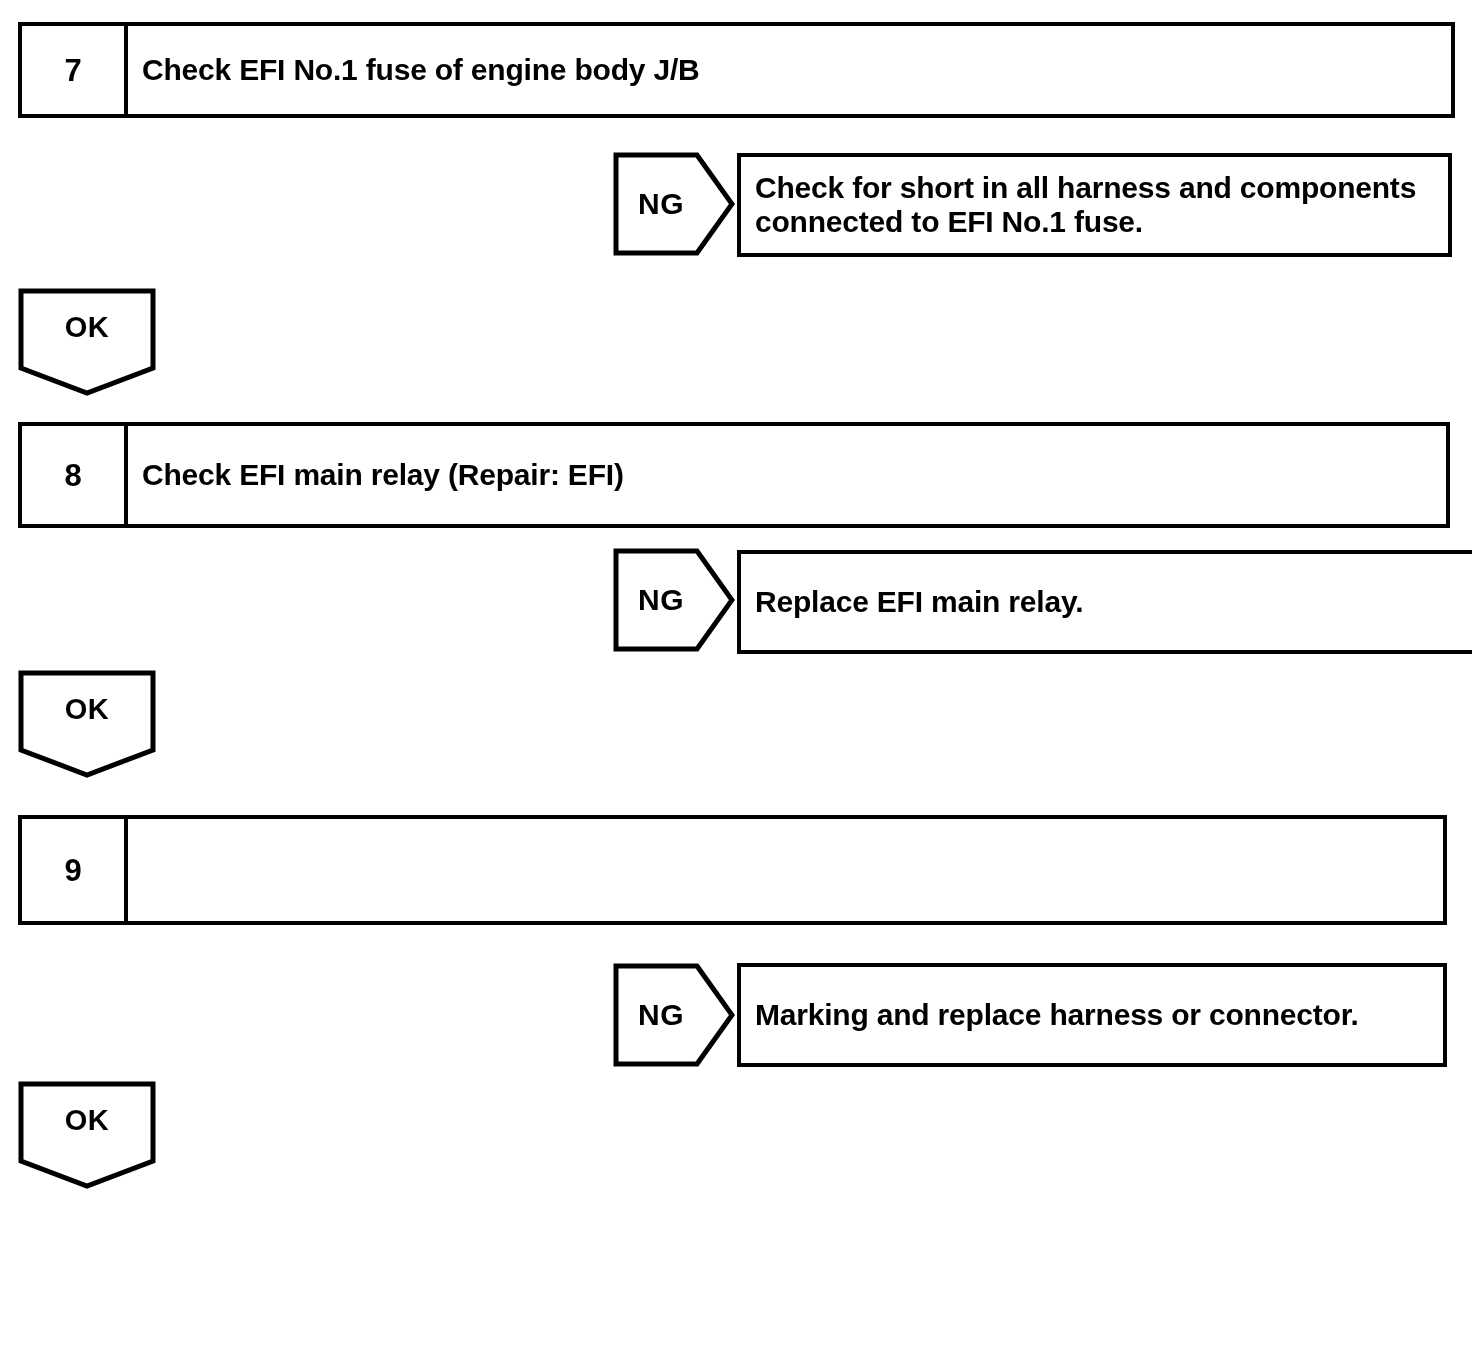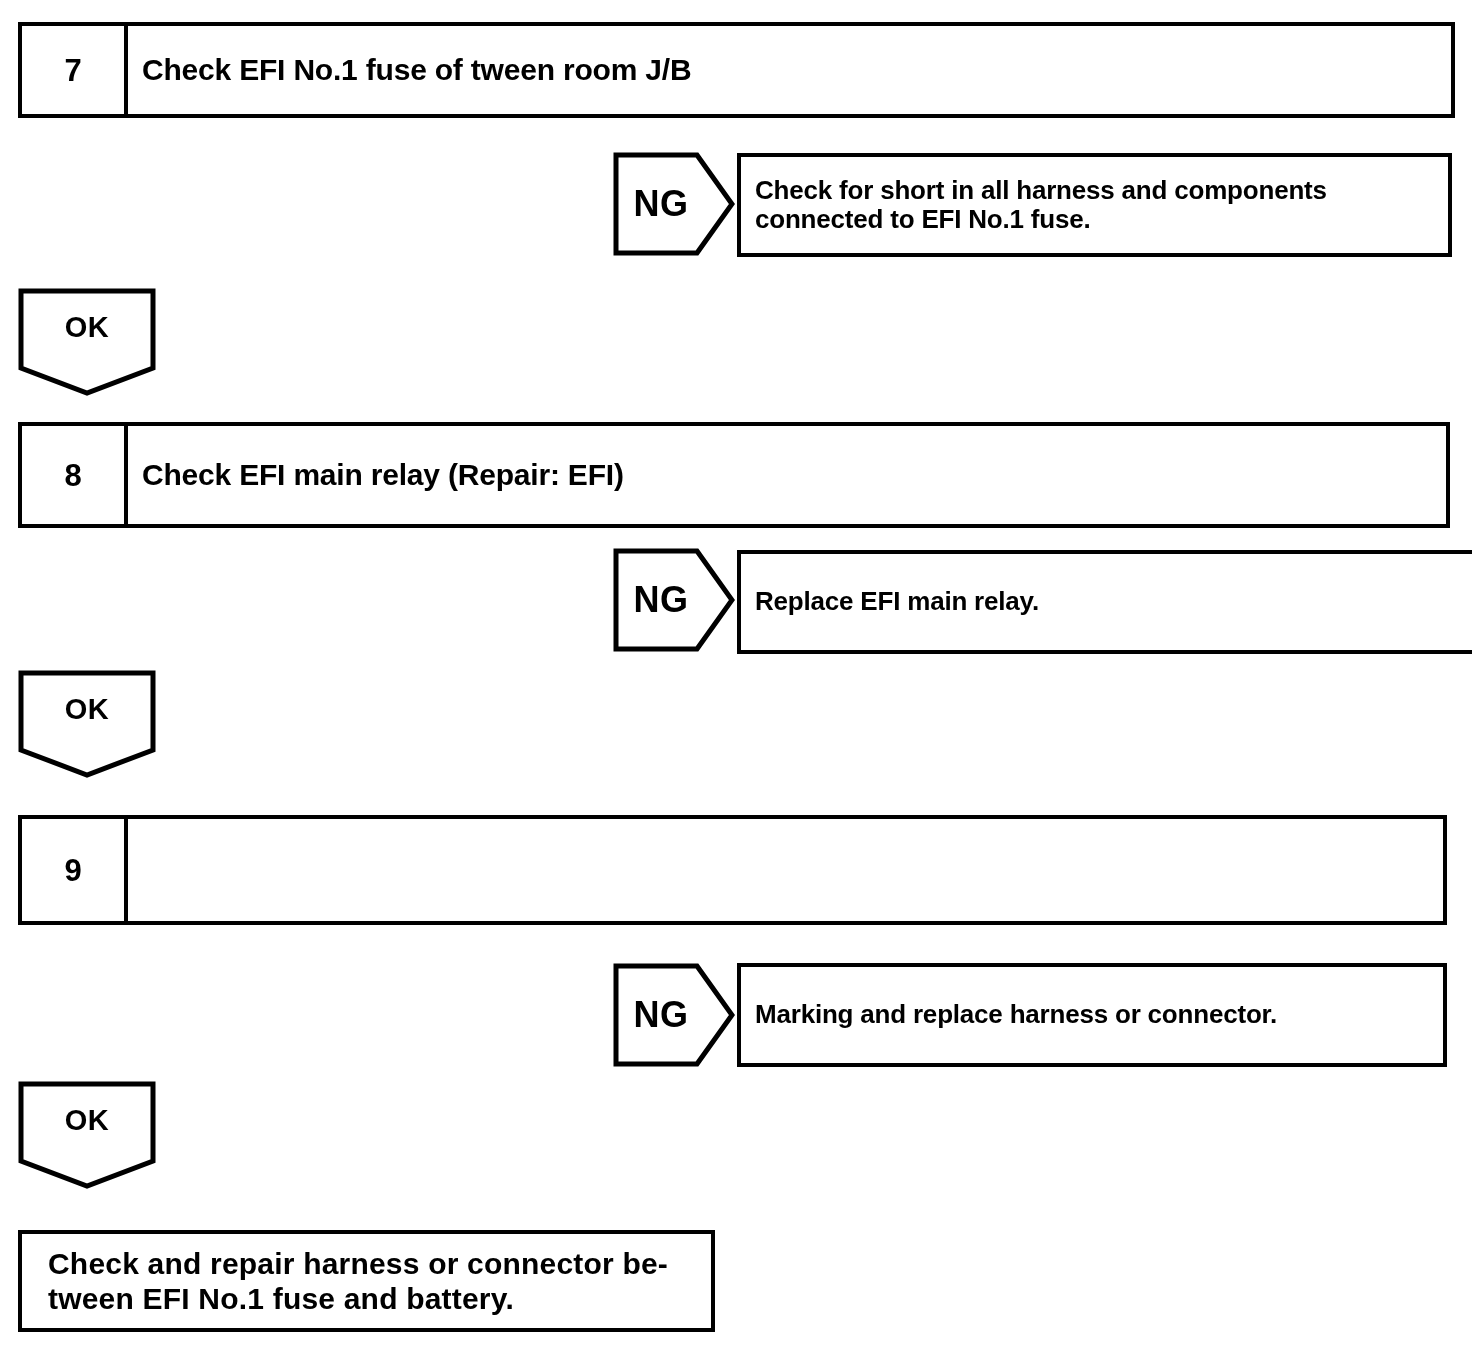--- a/index.html
+++ b/index.html
@@ -73,34 +73,34 @@
   .ng-label {
     position: absolute;
     left: 0;
     top: 0;
     width: 96px;
     height: 104px;
     display: flex;
     align-items: center;
     justify-content: center;
     font-weight: bold;
-    font-size: 36px;
+    font-size: 30px;
     line-height: 1;
     letter-spacing: 0.5px;
   }
   .ng-result {
     position: absolute;
     box-sizing: border-box;
     border: 4px solid #000;
     background: #fff;
     display: flex;
     align-items: center;
     padding: 0 14px;
     font-weight: bold;
-    font-size: 26px;
+    font-size: 30px;
     line-height: 1.12;
     letter-spacing: -0.2px;
     white-space: pre-line;
   }
 
   
   .ok-arrow {
     position: absolute;
     width: 134px;
     height: 108px;
@@ -141,21 +141,21 @@
     white-space: pre-line;
   }
 </style>
 </head>
 <body>
 
 <div id="page">
 
   <div class="step-box" style="left:18px; top:22px; width:1437px; height:96px;">
     <div class="step-num">7</div>
-    <div class="step-text">Check EFI No.1 fuse of tween room J/B</div>
+    <div class="step-text">Check EFI No.1 fuse of engine body J/B</div>
   </div>
 
   <div class="ng-group" style="left:613px; top:152px;">
     <div class="ng-arrow">
       <svg viewBox="0 0 122 104" xmlns="http://www.w3.org/2000/svg">
         <polygon points="3,3 84,3 119,52 84,101 3,101" fill="#ffffff" stroke="#000000" stroke-width="5" stroke-linejoin="miter"></polygon>
       </svg>
     </div>
     <div class="ng-label">NG</div>
   </div>
@@ -205,16 +205,14 @@
   </div>
   <div class="ng-result" style="left:737px; top:963px; width:710px; height:104px;">Marking and replace harness or connector.</div>
 
   <div class="ok-arrow" style="left:18px; top:1081px;">
     <svg viewBox="0 0 138 108" xmlns="http://www.w3.org/2000/svg">
       <polygon points="3,3 135,3 135,80 69,105 3,80" fill="#ffffff" stroke="#000000" stroke-width="5" stroke-linejoin="miter"></polygon>
     </svg>
     <div class="ok-label">OK</div>
   </div>
 
-  <div class="terminal-box" style="left:18px; top:1230px; width:697px; height:102px;">Check and repair harness or connector be-
-tween EFI No.1 fuse and battery.</div>
 
 </div>
 
 </body></html>

